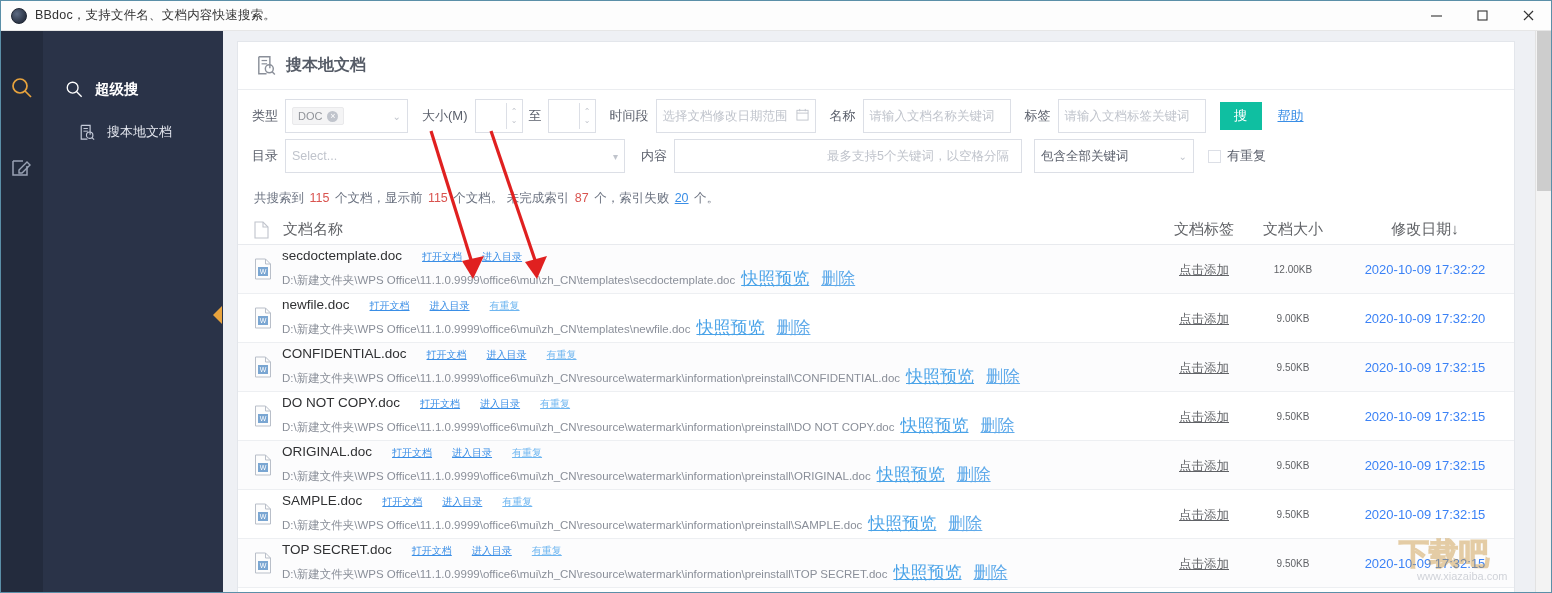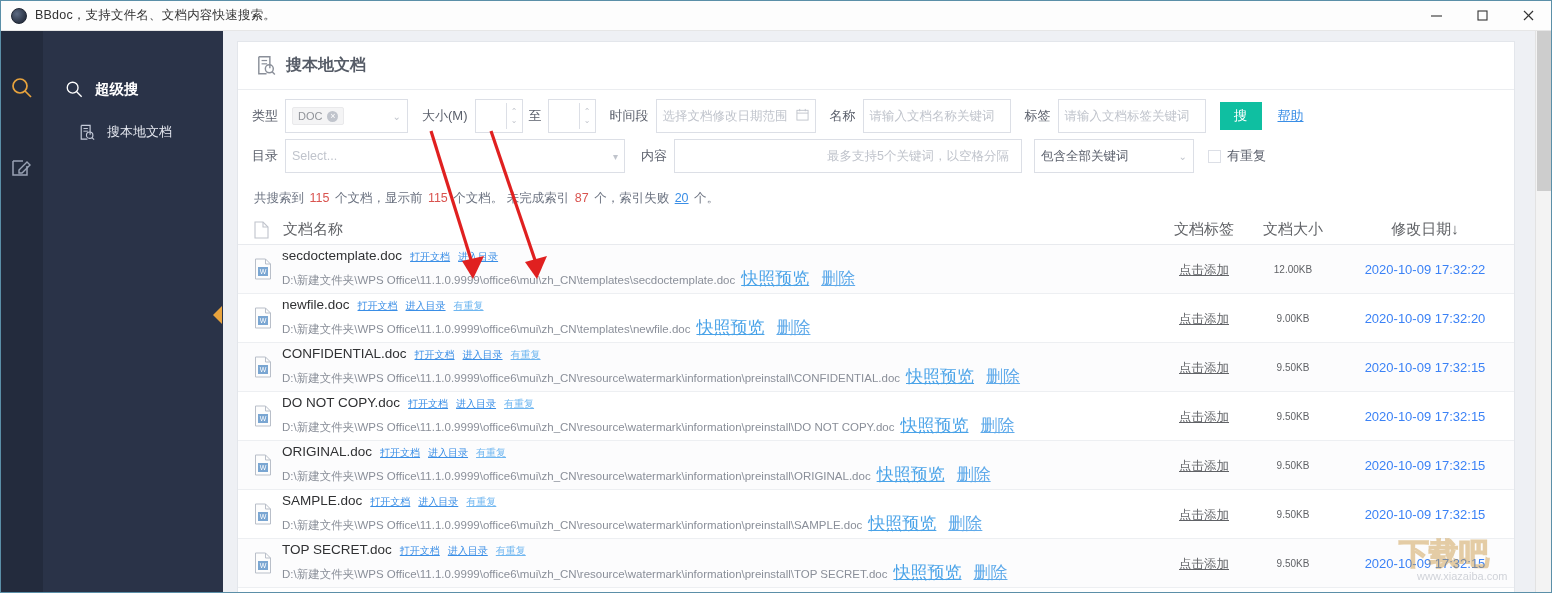--- a/index.html
+++ b/index.html
@@ -152,21 +152,21 @@
   .th-size  { width: 86px; text-align: center; }
   .th-date  { width: 178px; text-align: center; }
   .trow {
     display: flex; align-items: center; height: 49px;
     border-bottom: 1px solid #edeff2; padding-left: 16px;
   }
   .trow:nth-child(odd) { background: #fcfcfd; }
   .cell-name { flex: 1; display: flex; align-items: center; gap: 10px; min-width: 0; }
   .doc-ico { width: 18px; height: 22px; flex: none; }
   .nm-block { min-width: 0; }
-  .nm-line1 { display: flex; align-items: baseline; gap: 8px; white-space: nowrap; }
+  .nm-line1 { display: flex; align-items: baseline; gap: 20px; white-space: nowrap; }
   .fname { font-size: 13.5px; color: #303133; }
   .alink { font-size: 10px; color: #3a8ee6; text-decoration: underline; }
   .alink.dup { color: #6fb6f0; }
   .nm-line2 {
     font-size: 11.5px; color: #8a8f99; margin-top: 3px;
     white-space: nowrap; display: flex; align-items: baseline; gap: 0;
   }
   .pathtxt { margin-right: 6px; }
   .slink { font-size: 17px; color: #4aa3e8; text-decoration: underline; margin-right: 12px; }
   .slink.del { color: #5faaea; text-align: center; }

